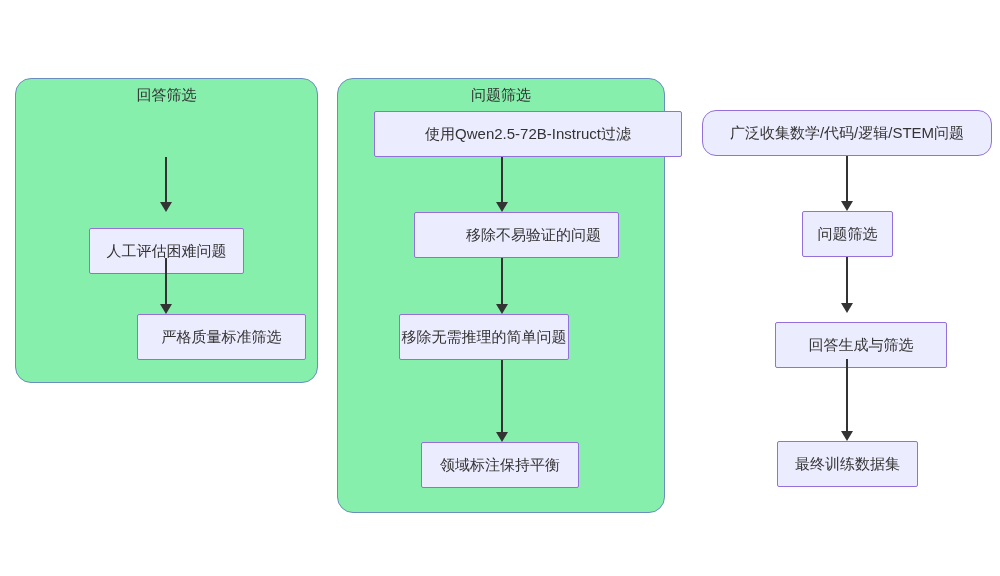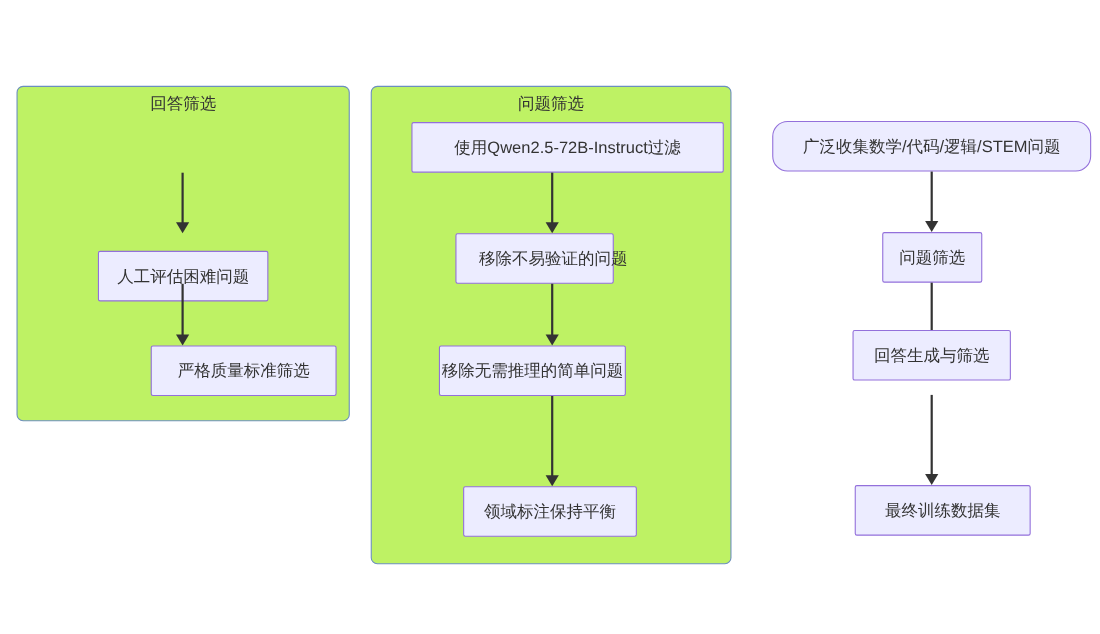--- a/index.html
+++ b/index.html
@@ -8,23 +8,23 @@
     background:#ffffff;
   }
   .canvas{
     position:relative;
     width:1000px;height:576px;
     background:#ffffff;
     overflow:hidden;
   }
   .cluster{
     position:absolute;
-    background:#bef264;
+    background:#86efac;
     border:1px solid #6c8ebf;
-    border-radius:6px;
+    border-radius:16px;
     box-sizing:border-box;
   }
   .cluster-title{
     position:absolute;
     top:7px;left:0;right:0;
     text-align:center;
     font-size:15px;
     color:#333333;
     line-height:18px;
   }
@@ -72,30 +72,30 @@
   <div class="cluster" style="left:15px;top:78px;width:303px;height:305px;">
     <div class="cluster-title">回答筛选</div>
     <div class="arrow" style="left:144px;top:78px;height:55px;"></div>
     <div class="node" style="left:73px;top:133px;width:155px;height:46px;margin-top:16px;">人工评估困难问题</div>
     <div class="arrow" style="left:144px;top:179px;height:56px;"></div>
     <div class="node" style="left:73px;top:235px;width:169px;height:46px;margin-left:48px;">严格质量标准筛选</div>
   </div>
 
   <div class="cluster" style="left:337px;top:78px;width:328px;height:435px;">
     <div class="cluster-title">问题筛选</div>
-    <div class="node" style="left:36px;top:32px;width:284px;height:46px;text-align:right;">使用Qwen2.5-72B-Instruct过滤</div>
+    <div class="node" style="left:36px;top:32px;width:308px;height:46px;text-align:right;">使用Qwen2.5-72B-Instruct过滤</div>
     <div class="arrow" style="left:158px;top:78px;height:55px;"></div>
-    <div class="node" style="left:76px;top:133px;width:144px;height:46px;padding-left:40px;">移除不易验证的问题</div>
+    <div class="node" style="left:76px;top:133px;width:205px;height:46px;padding-left:40px;">移除不易验证的问题</div>
     <div class="arrow" style="left:158px;top:179px;height:56px;"></div>
     <div class="node" style="left:61px;top:235px;width:170px;height:46px;">移除无需推理的简单问题</div>
     <div class="arrow" style="left:158px;top:281px;height:82px;"></div>
     <div class="node" style="left:83px;top:363px;width:158px;height:46px;">领域标注保持平衡</div>
   </div>
 
   <div class="node" style="left:702px;top:110px;width:290px;height:46px;border-radius:14px;">广泛收集数学/代码/逻辑/STEM问题</div>
   <div class="arrow" style="left:841px;top:156px;height:55px;"></div>
   <div class="node" style="left:802px;top:211px;width:91px;height:46px;">问题筛选</div>
   <div class="arrow" style="left:841px;top:257px;height:56px;"></div>
-  <div class="node" style="left:775px;top:300px;width:144px;height:46px;">回答生成与筛选</div>
+  <div class="node" style="left:775px;top:322px;width:172px;height:46px;">回答生成与筛选</div>
   <div class="arrow" style="left:841px;top:359px;height:82px;"></div>
-  <div class="node" style="left:777px;top:441px;width:160px;height:46px;">最终训练数据集</div>
+  <div class="node" style="left:777px;top:441px;width:141px;height:46px;">最终训练数据集</div>
 
 </div>
 
 </body></html>

